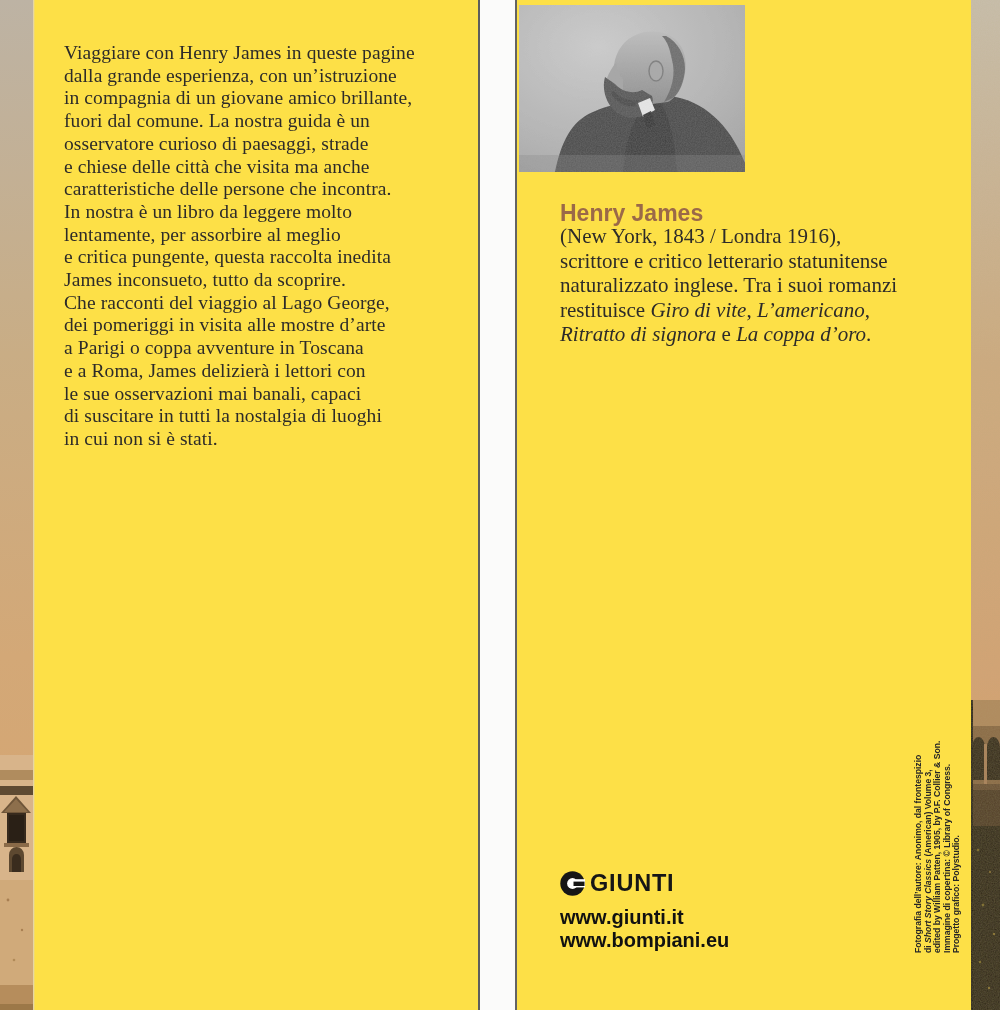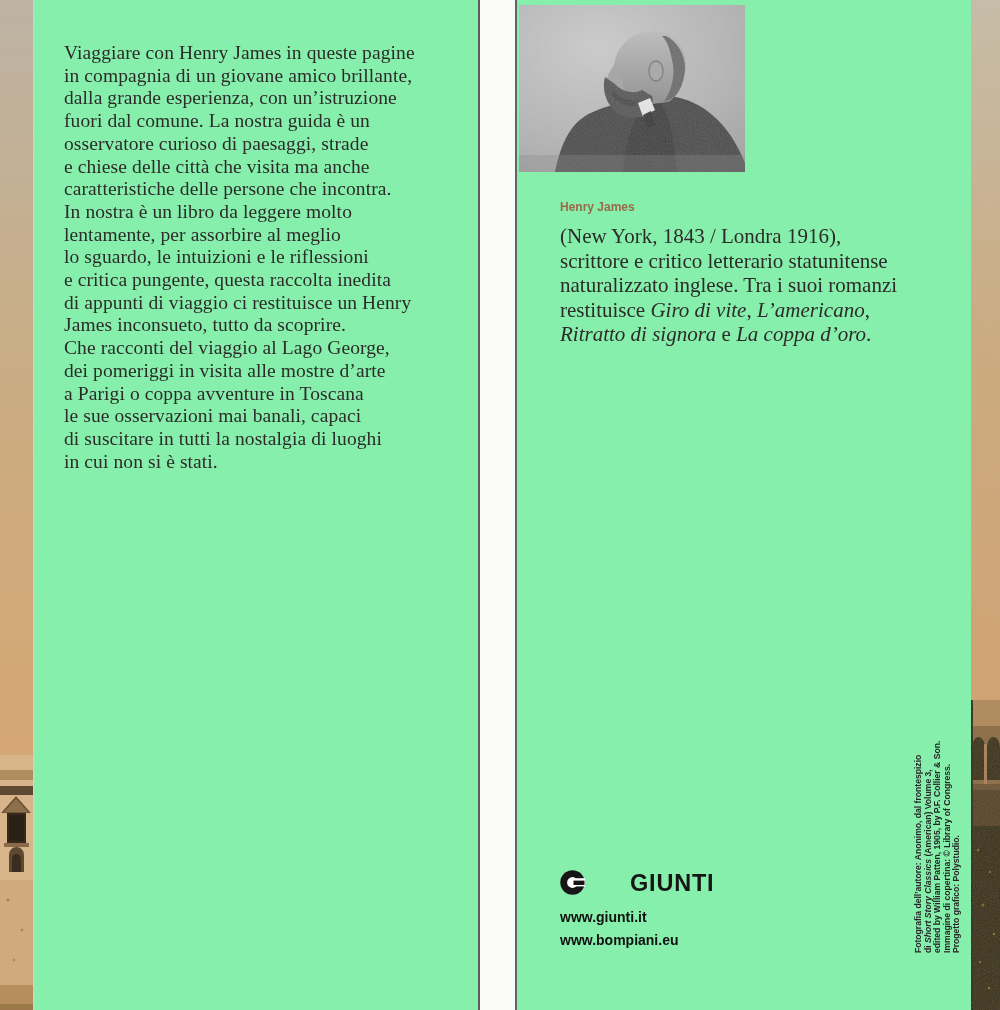--- a/index.html
+++ b/index.html
@@ -1,18 +1,18 @@
 <!DOCTYPE html>
 <html><head>
 <meta charset="utf-8">
 <style>
   html,body{margin:0;padding:0;background:#ffffff;}
   .page{
     position:relative;width:1000px;height:1010px;overflow:hidden;
-    background:#86efac;
+    background:#fde047;
     font-family:"Liberation Serif", serif;
   }
   
   .strip{position:absolute;top:0;height:1010px;}
   .strip-left{left:0;width:33px;}
   .strip-right{left:971px;width:29px;}
   .edge-shadow-left{position:absolute;left:33px;top:0;width:2px;height:1010px;
     background:linear-gradient(to right,#ddd2c2,rgba(255,255,255,0));}
   
   .gutter{position:absolute;left:479px;top:0;width:38px;height:1010px;background:#fbfbfa;}
@@ -24,35 +24,35 @@
     position:absolute;left:64px;top:42px;width:414px;
     font-size:19.5px;line-height:22.7px;color:#2d2b29;
     letter-spacing:0.1px;
   }
   
   .portrait{position:absolute;left:519px;top:5px;width:226px;height:167px;}
   .portrait svg{display:block;}
   
   .author-name{
     position:absolute;left:560px;top:200px;
-    font-family:"Liberation Sans", sans-serif;font-weight:700;font-size:12px;
+    font-family:"Liberation Sans", sans-serif;font-weight:700;font-size:23px;
   }
   .bio{
     position:absolute;left:560px;top:224px;width:400px;
     font-size:21px;line-height:24.6px;color:#2d2b29;
   }
   .it{font-style:italic;}
   
-  .logo{position:absolute;left:560px;top:870px;display:flex;gap:40px;}
+  .logo{position:absolute;left:560px;top:870px;display:flex;align-items:center;}
   .logo-word{
     font-family:"Liberation Sans", sans-serif;font-weight:700;font-size:23.5px;
     color:#161616;letter-spacing:0.8px;margin-left:5px;
   }
   .urls{position:absolute;left:560px;top:906px;
-    font-family:"Liberation Sans", sans-serif;font-weight:700;font-size:14px;
+    font-family:"Liberation Sans", sans-serif;font-weight:700;font-size:20px;
     line-height:22.5px;color:#111;}
   
   .credits{
     position:absolute;left:818px;top:809px;width:240px;height:48px;
     transform:rotate(-90deg);
     font-family:"Liberation Sans", sans-serif;font-weight:700;
     font-size:8.6px;line-height:9.5px;color:#262626;
     text-align:left;
   }
 </style>
@@ -95,35 +95,34 @@
         <circle cx="8" cy="900" r="1.4" fill="#a87f52"></circle>
         <circle cx="22" cy="930" r="1.2" fill="#a87f52"></circle>
         <circle cx="14" cy="960" r="1.3" fill="#b08a58"></circle>
       </g>
     </svg>
   </div>
   <div class="edge-shadow-left"></div>
 
   <div class="synopsis">
     <div>Viaggiare con Henry James in queste pagine</div>
+    <div>dalla grande esperienza, con un’istruzione</div>
     <div>in compagnia di un giovane amico brillante,</div>
-    <div>dalla grande esperienza, con un’istruzione</div>
     <div>fuori dal comune. La nostra guida è un</div>
     <div>osservatore curioso di paesaggi, strade</div>
     <div>e chiese delle città che visita ma anche</div>
     <div>caratteristiche delle persone che incontra.</div>
     <div>In nostra è un libro da leggere molto</div>
     <div>lentamente, per assorbire al meglio</div>
-    <div>lo sguardo, le intuizioni e le riflessioni</div>
     <div>e critica pungente, questa raccolta inedita</div>
-    <div>di appunti di viaggio ci restituisce un Henry</div>
     <div>James inconsueto, tutto da scoprire.</div>
     <div>Che racconti del viaggio al Lago George,</div>
     <div>dei pomeriggi in visita alle mostre d’arte</div>
     <div>a Parigi o coppa avventure in Toscana</div>
+    <div>e a Roma, James delizierà i lettori con</div>
     <div>le sue osservazioni mai banali, capaci</div>
     <div>di suscitare in tutti la nostalgia di luoghi</div>
     <div>in cui non si è stati.</div>
   </div>
 
   <div class="gutter"></div>
   <div class="gutter-line l1"></div>
   <div class="gutter-line l2"></div>
 
   <div class="portrait">

